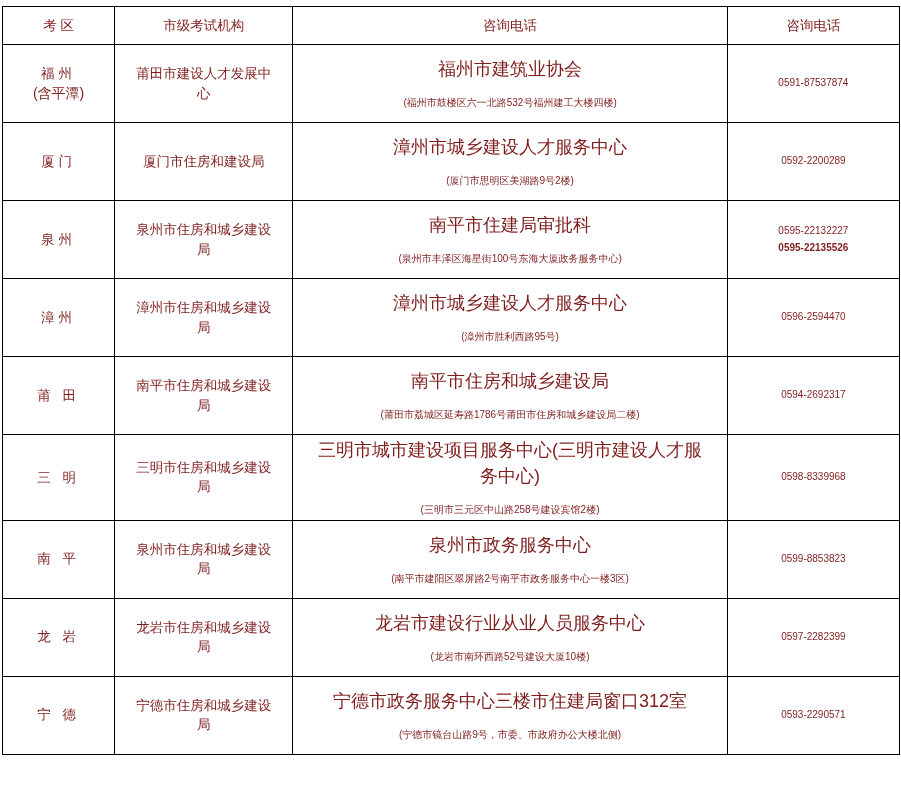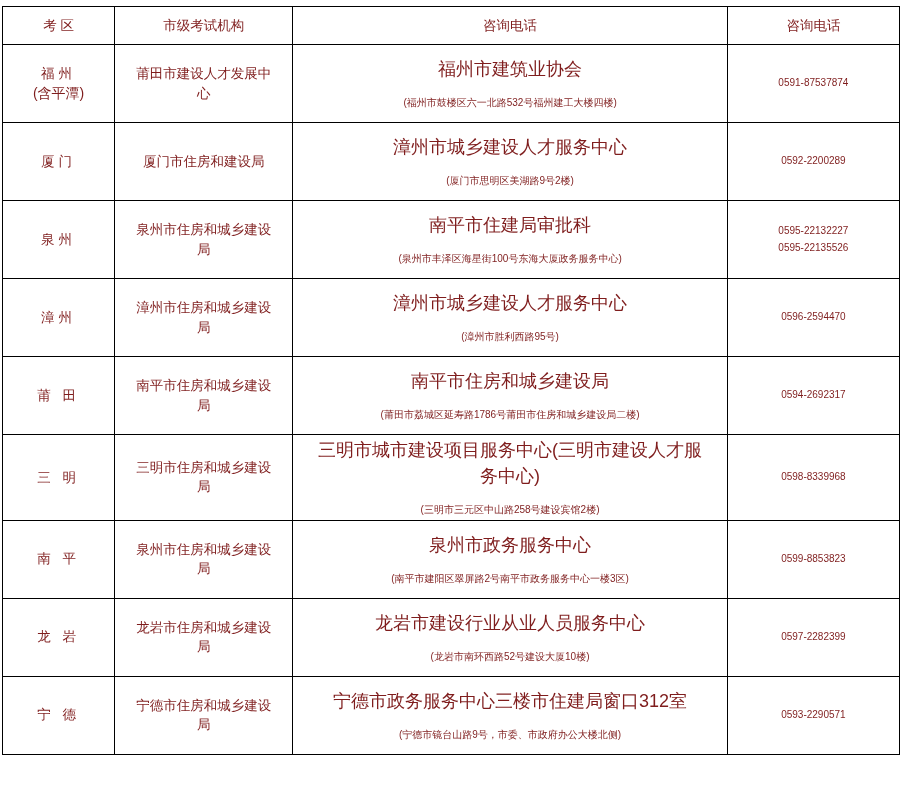--- a/index.html
+++ b/index.html
@@ -75,20 +75,21 @@
     display: block;
     font-size: 10px;
     margin-top: 14px;
   }
   .phone-line {
     display: block;
     font-size: 10px;
   }
   .phone-line + .phone-line {
     margin-top: 2px;
+    font-weight: bold;
   }
 </style>
 </head>
 <body>
 
 <div class="sheet">
   <table class="exam-table">
     <colgroup>
       <col class="c-district">
       <col class="c-agency">

